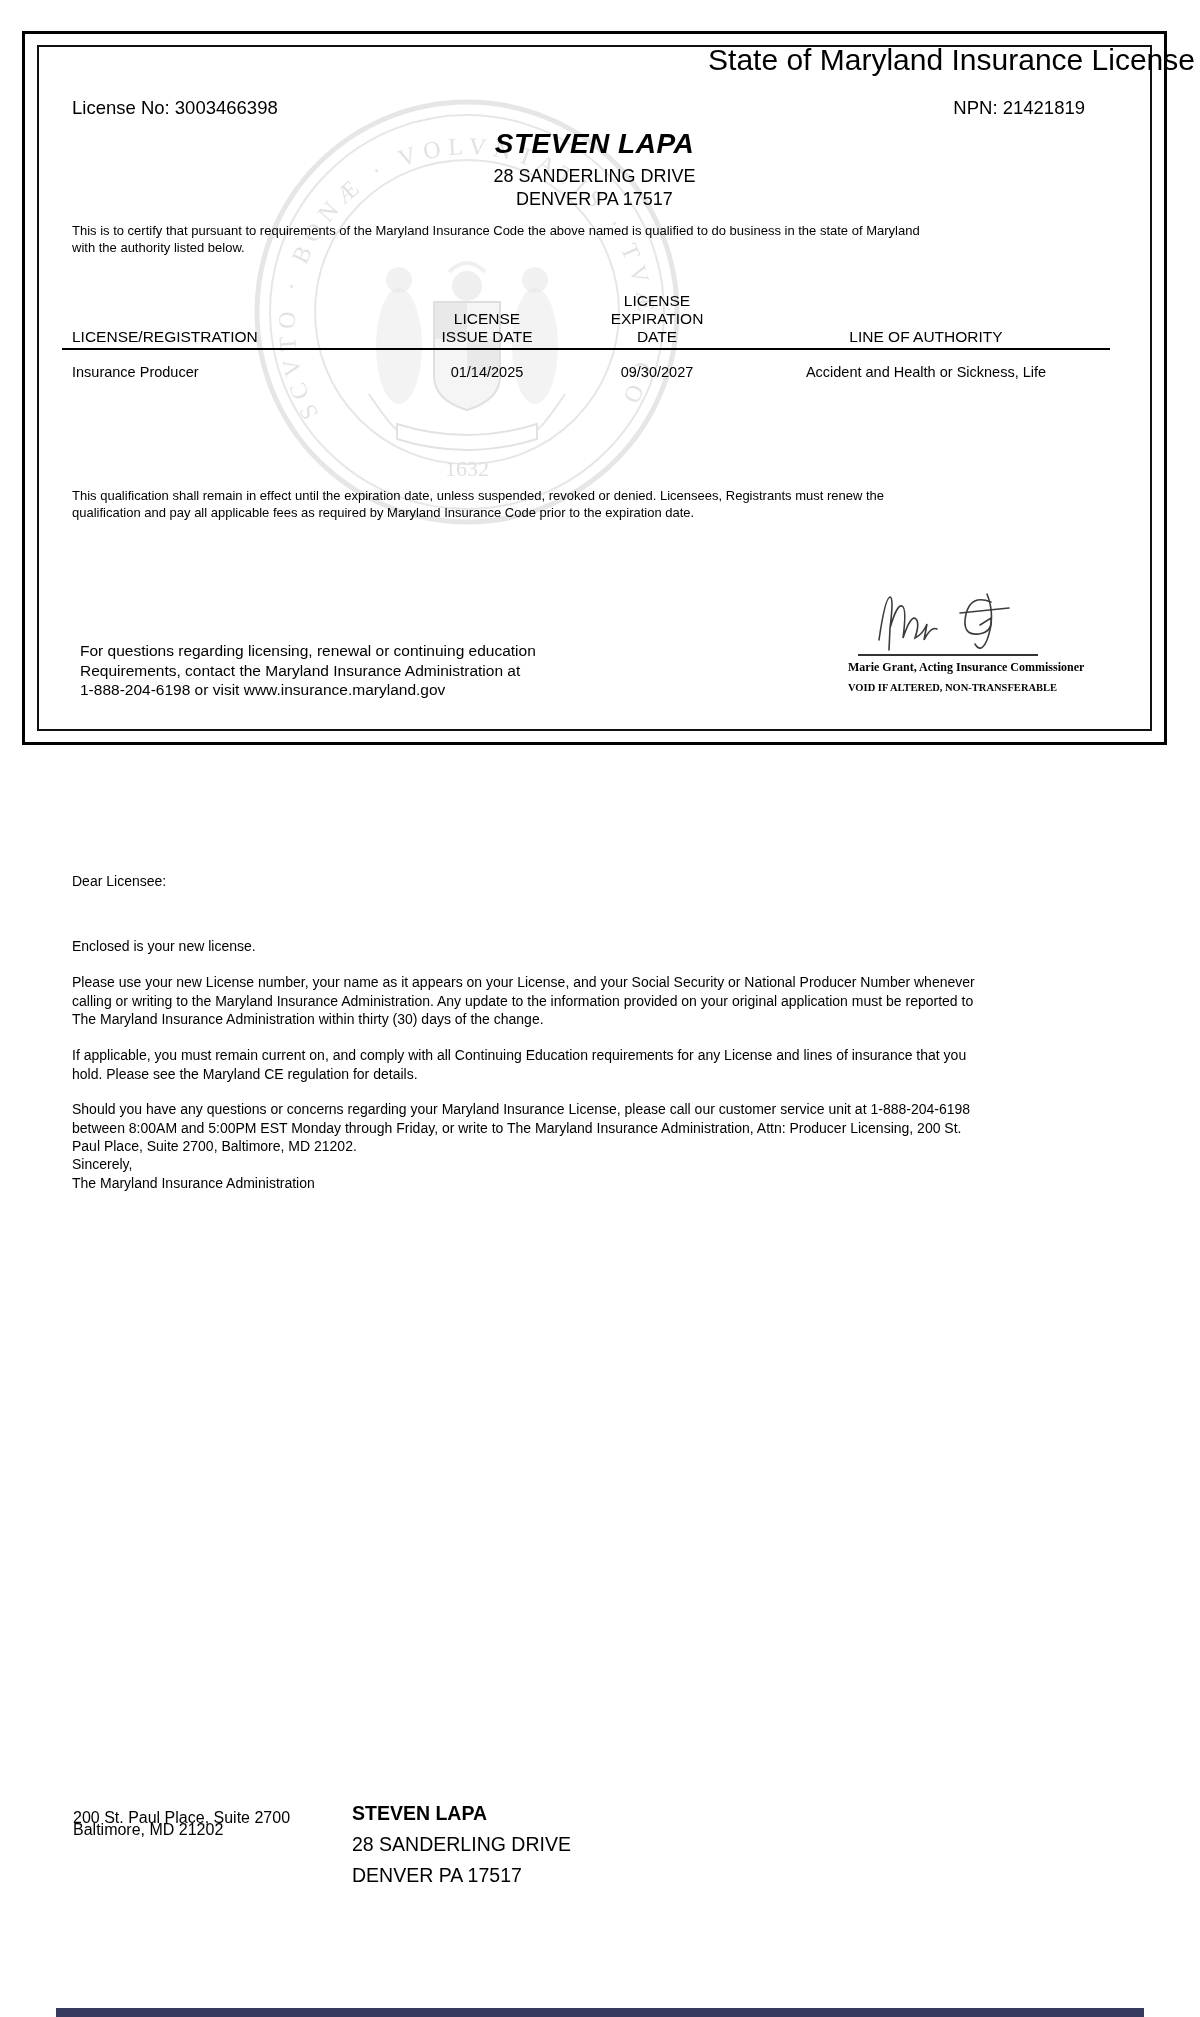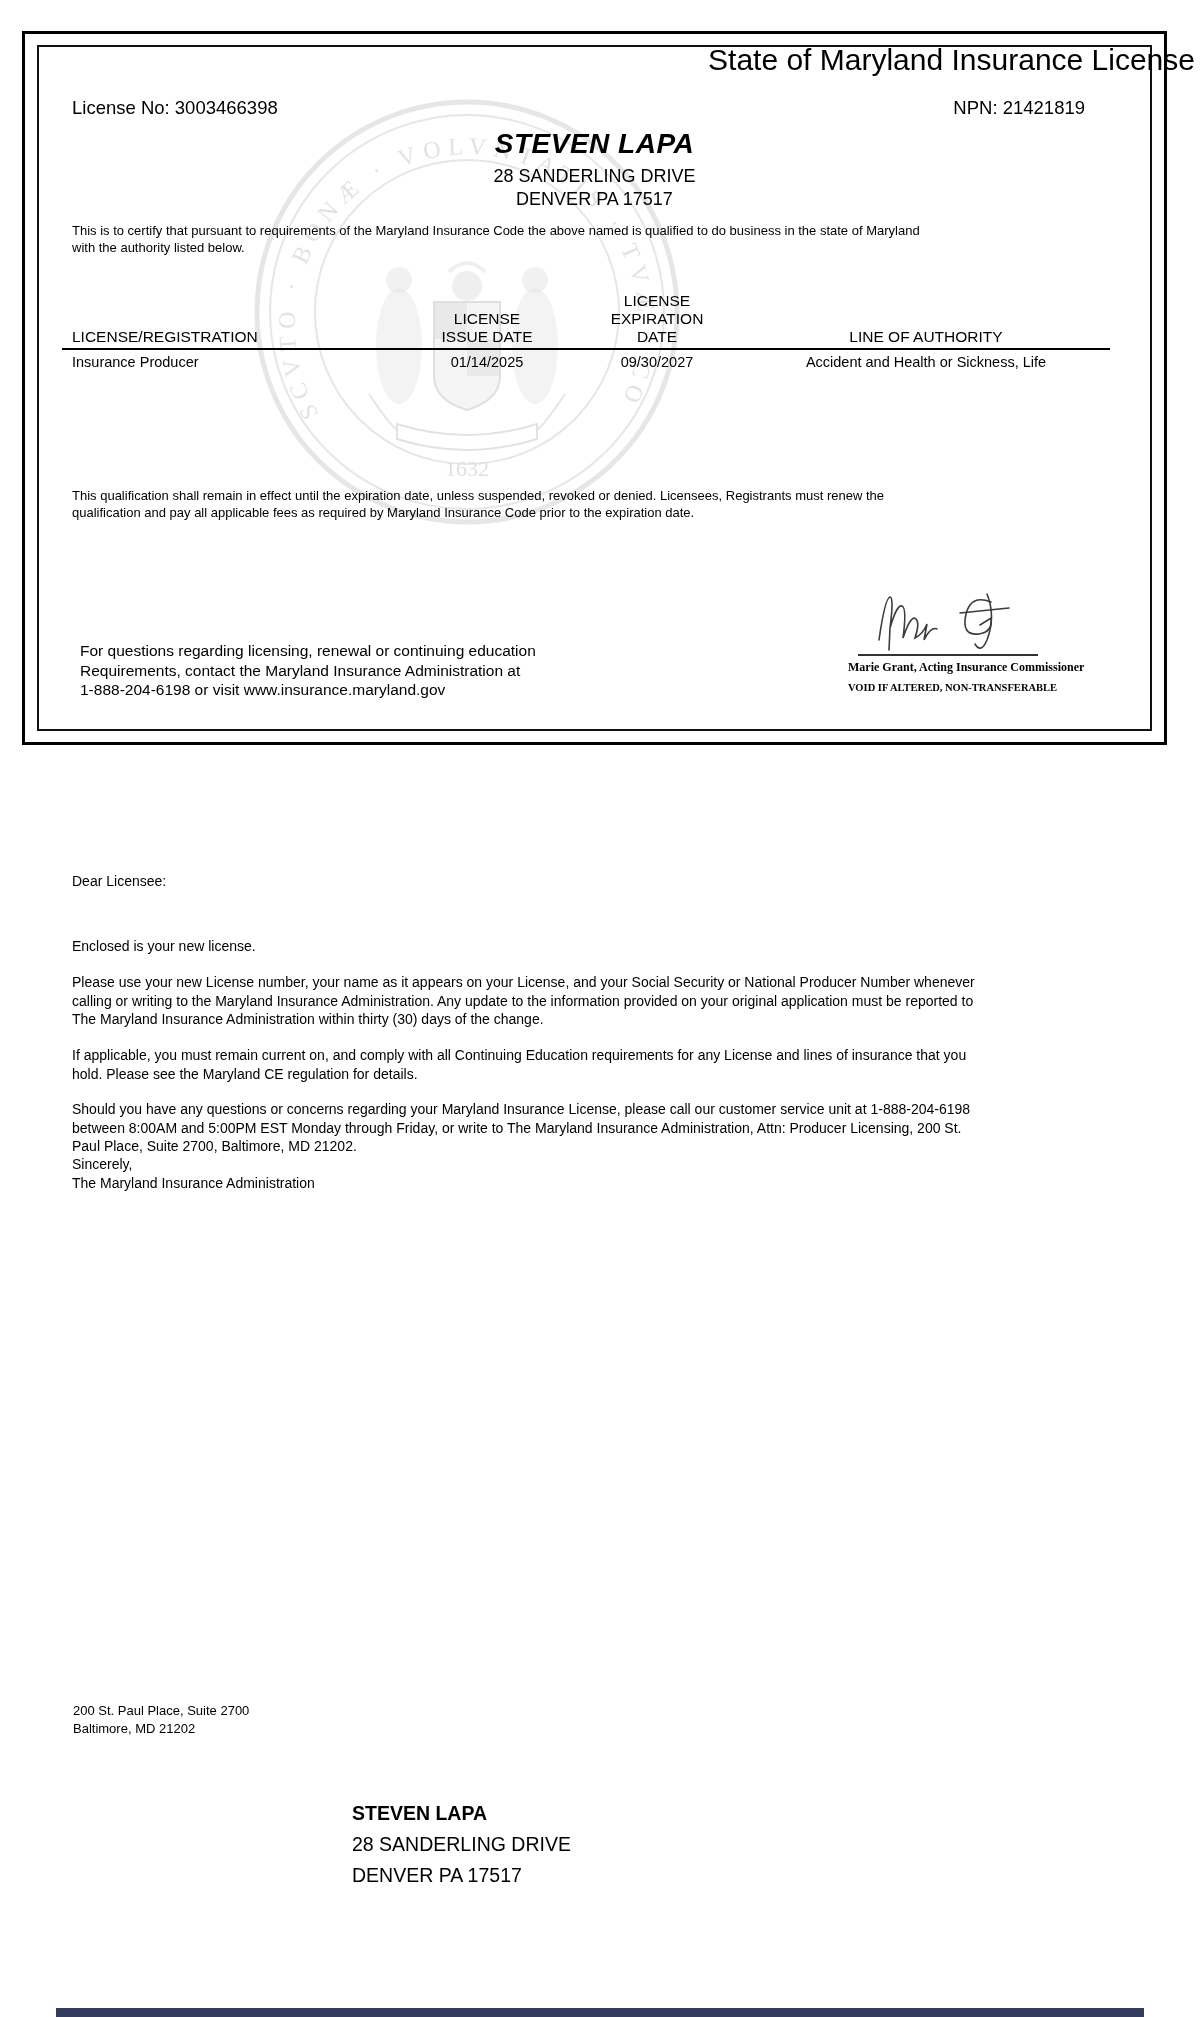--- a/index.html
+++ b/index.html
@@ -22,21 +22,21 @@
   .cert-title { position:absolute; left:22px; top:43px; width:1145px; text-align:right; font-size:30px; z-index:2;margin-left:28px; }
   .cert-idrow { position:absolute; left:72px; top:97px; width:1013px; display:flex; justify-content:space-between; font-size:18.5px; z-index:2; }
   .cert-name { position:absolute; left:22px; top:128px; width:1145px; text-align:center; font-size:28px; font-weight:bold; font-style:italic; letter-spacing:0.5px; z-index:2; }
   .cert-addr1 { position:absolute; left:22px; top:166px; width:1145px; text-align:center; font-size:18px; z-index:2; }
   .cert-addr2 { position:absolute; left:22px; top:189px; width:1145px; text-align:center; font-size:18px; z-index:2; }
   .cert-certify { position:absolute; left:72px; top:222px; width:990px; font-size:13px; line-height:17px; white-space:pre-line; z-index:2; }
   .cert-residency { position:absolute; left:22px; top:267px; width:1145px; text-align:center; font-size:15.5px; font-weight:bold; z-index:2; }
   .lic-table { position:absolute; left:62px; top:292px; width:1048px; z-index:2; }
   .lic-head { display:flex; align-items:flex-end; border-bottom:2px solid #000; padding-bottom:2px; }
   .lic-head > div { font-weight:normal; font-size:15.5px; line-height:18px; white-space:pre-line; }
-  .lic-row { display:flex; padding-top:4px; }
+  .lic-row { display:flex; padding-top:14px; }
   .lic-row > div { font-size:14.5px; line-height:17px; }
   .c1 { width:340px; box-sizing:border-box; padding-left:10px; text-align:left; }
   .c2 { width:170px; text-align:center; }
   .c3 { width:170px; text-align:center; }
   .c4 { flex:1; text-align:center; }
   .cert-qual { position:absolute; left:72px; top:487px; width:960px; font-size:13px; line-height:17px; white-space:pre-line; z-index:2; }
   .cert-contact { position:absolute; left:80px; top:641px; width:620px; font-size:15.5px; line-height:19.5px; white-space:pre-line; z-index:2; }
   .sig-block { position:absolute; left:848px; top:588px; width:200px; z-index:2; text-align:center; }
   .sig-svg { display:block; margin:0 auto; }
   .sig-line { border:none; border-top:2px solid #333; margin:0 0 4px 0; width:180px; margin-left:auto; margin-right:auto; }
@@ -44,21 +44,21 @@
   .sig-void { font-family:"Liberation Serif", serif; font-weight:bold; font-size:10.5px; margin-top:7px; white-space:nowrap; }
   
   .letter p { position:absolute; left:72px; width:1020px; margin:0; font-size:14px; line-height:18.5px; white-space:pre-line; }
   .lp-salutation { top:872px; }
   .lp-enclosed { top:937px; }
   .lp-p1 { top:973px; }
   .lp-p2 { top:1046px; }
   .lp-p3 { top:1100px; }
   .lp-closing { top:1155px; }
   
-  .return-addr { position:absolute; left:73px; top:1702px; font-size:13px; line-height:18px; white-space:pre-line; }
+  .return-addr { position:absolute; left:73px; top:1812px; font-size:16px; line-height:12px; white-space:pre-line; }
   .recipient { position:absolute; left:352px; top:1798px; font-size:19.5px; line-height:31px; }
   .recipient .r-name { font-weight:bold; }
   .bottom-bar { position:absolute; left:56px; bottom:0px; width:1088px; height:9px; background:#343a5e; }
   [data-name] { }
 </style>
 </head>
 <body>
 
 <div class="page" data-name="document-page">
 

